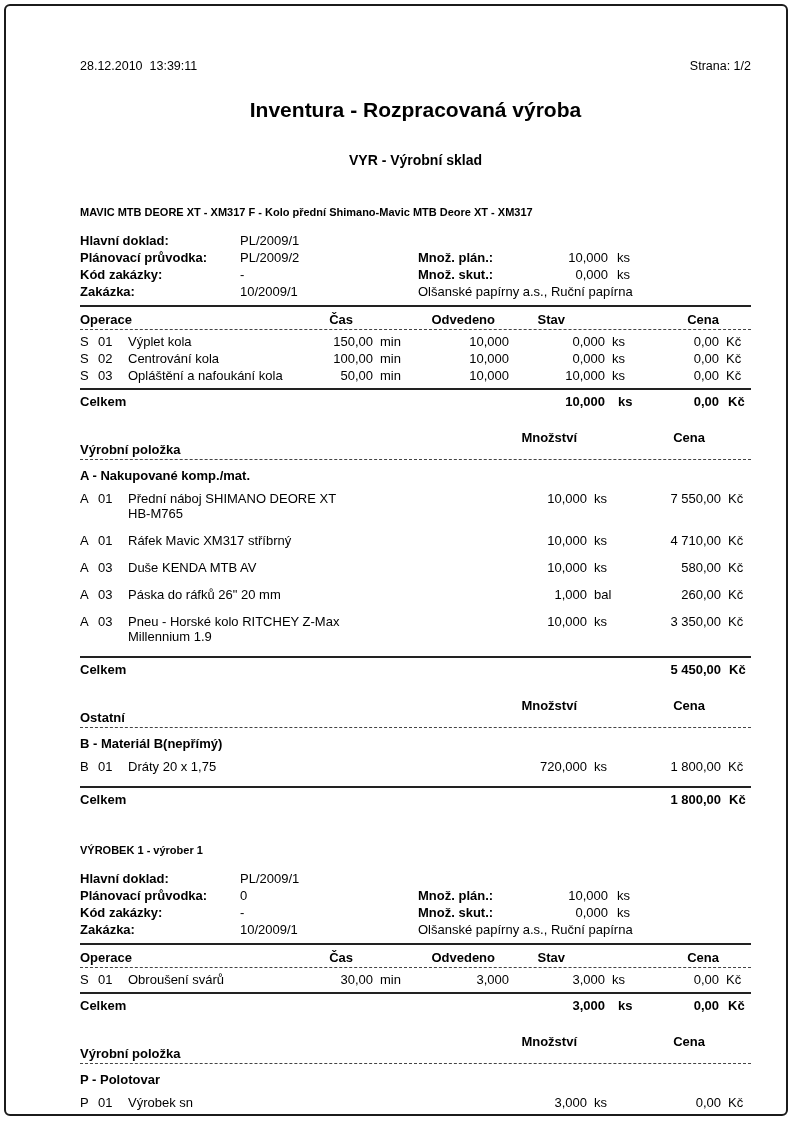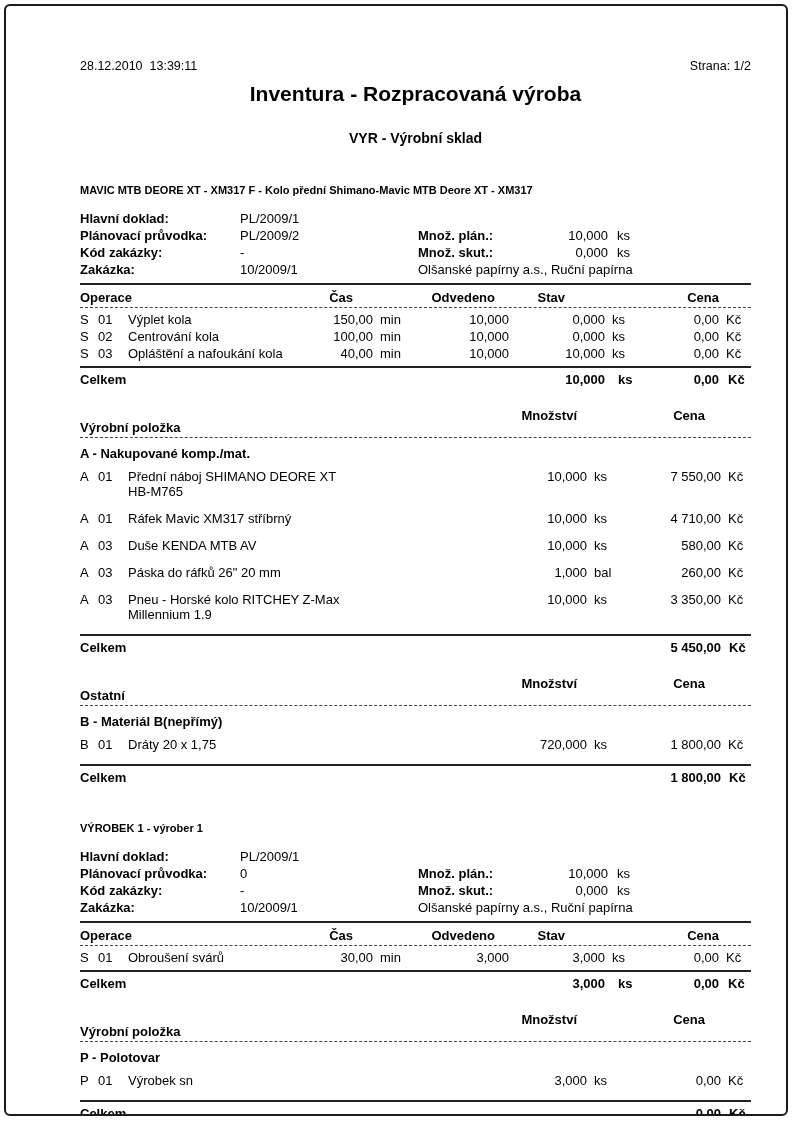--- a/index.html
+++ b/index.html
@@ -14,22 +14,22 @@
     box-sizing:border-box; border:2px solid #1b1b1b; border-radius:6px;
     overflow:hidden; background:#fff;
   }
   .content { padding:52px 35px 0 74px; }
 
   .doc-header { display:flex; justify-content:space-between; font-size:12.5px; line-height:16px; }
   .pre { white-space:pre; }
   .firm-line { font-size:12.5px; line-height:16px; margin-top:1px; }
   .firm-line .firm-name { margin-left:16px; }
 
-  .title { text-align:center; font-size:21px; font-weight:bold; margin-top:8px; }
-  .subtitle { text-align:center; font-size:14px; font-weight:bold; margin-top:24px; }
+  .title { text-align:center; font-size:21px; font-weight:bold; margin-top:24px; }
+  .subtitle { text-align:center; font-size:14px; font-weight:bold; margin-top:30px; }
 
   .product-heading { font-size:11px; font-weight:bold; line-height:21px; margin-top:34px; }
   .p2-heading { margin-top:32px; }
 
   .info { margin-top:9px; border-bottom:2px solid #222; padding-bottom:5px; }
   .info-row { display:grid; grid-template-columns:160px 178px 102px 88px 1fr; line-height:17px; }
   .info-row .lab, .info-row .rlab { font-weight:bold; }
   .info-row .rval { text-align:right; }
   .info-row .runit { padding-left:9px; }
   .info-row .company { grid-column:3/6; }
@@ -143,21 +143,21 @@
           <span class="codv">10,000</span>
           <span class="cstav">0,000</span>
           <span class="cks">ks</span>
           <span class="ccena">0,00</span>
           <span class="ckc">Kč</span>
         </div>
         <div class="op-row">
           <span class="ct">S</span>
           <span class="cn">03</span>
           <span class="cname">Opláštění a nafoukání kola</span>
-          <span class="ccas">40,00</span>
+          <span class="ccas">50,00</span>
           <span class="cmin">min</span>
           <span class="codv">10,000</span>
           <span class="cstav">10,000</span>
           <span class="cks">ks</span>
           <span class="ccena">0,00</span>
           <span class="ckc">Kč</span>
         </div>
       </div>
       <div class="op-total">
         <span class="tlabel">Celkem</span>

